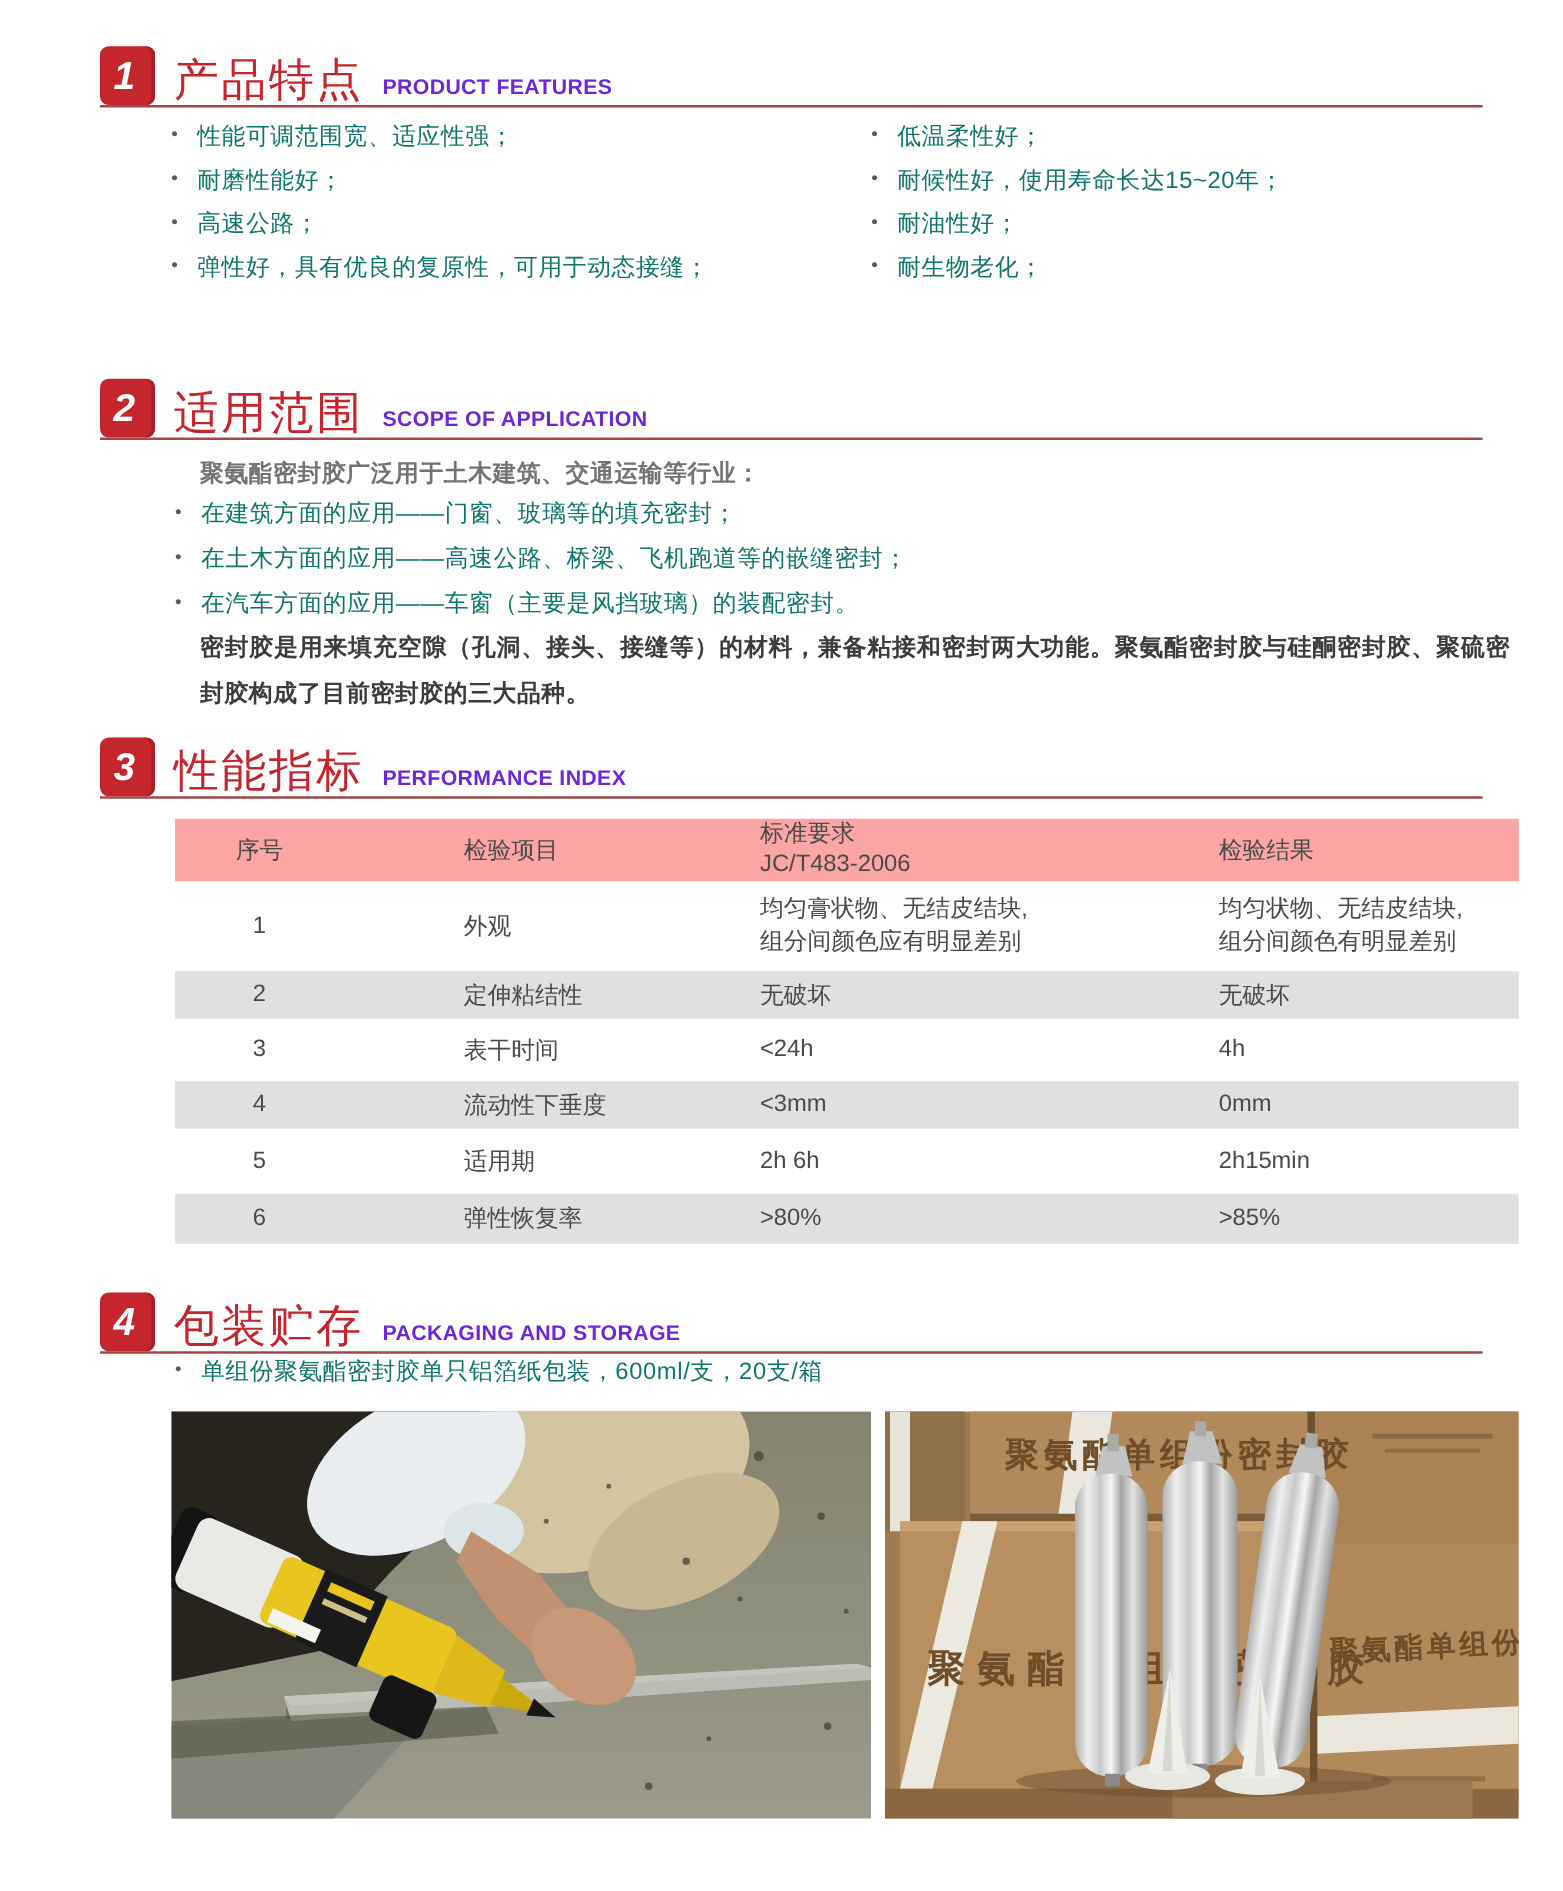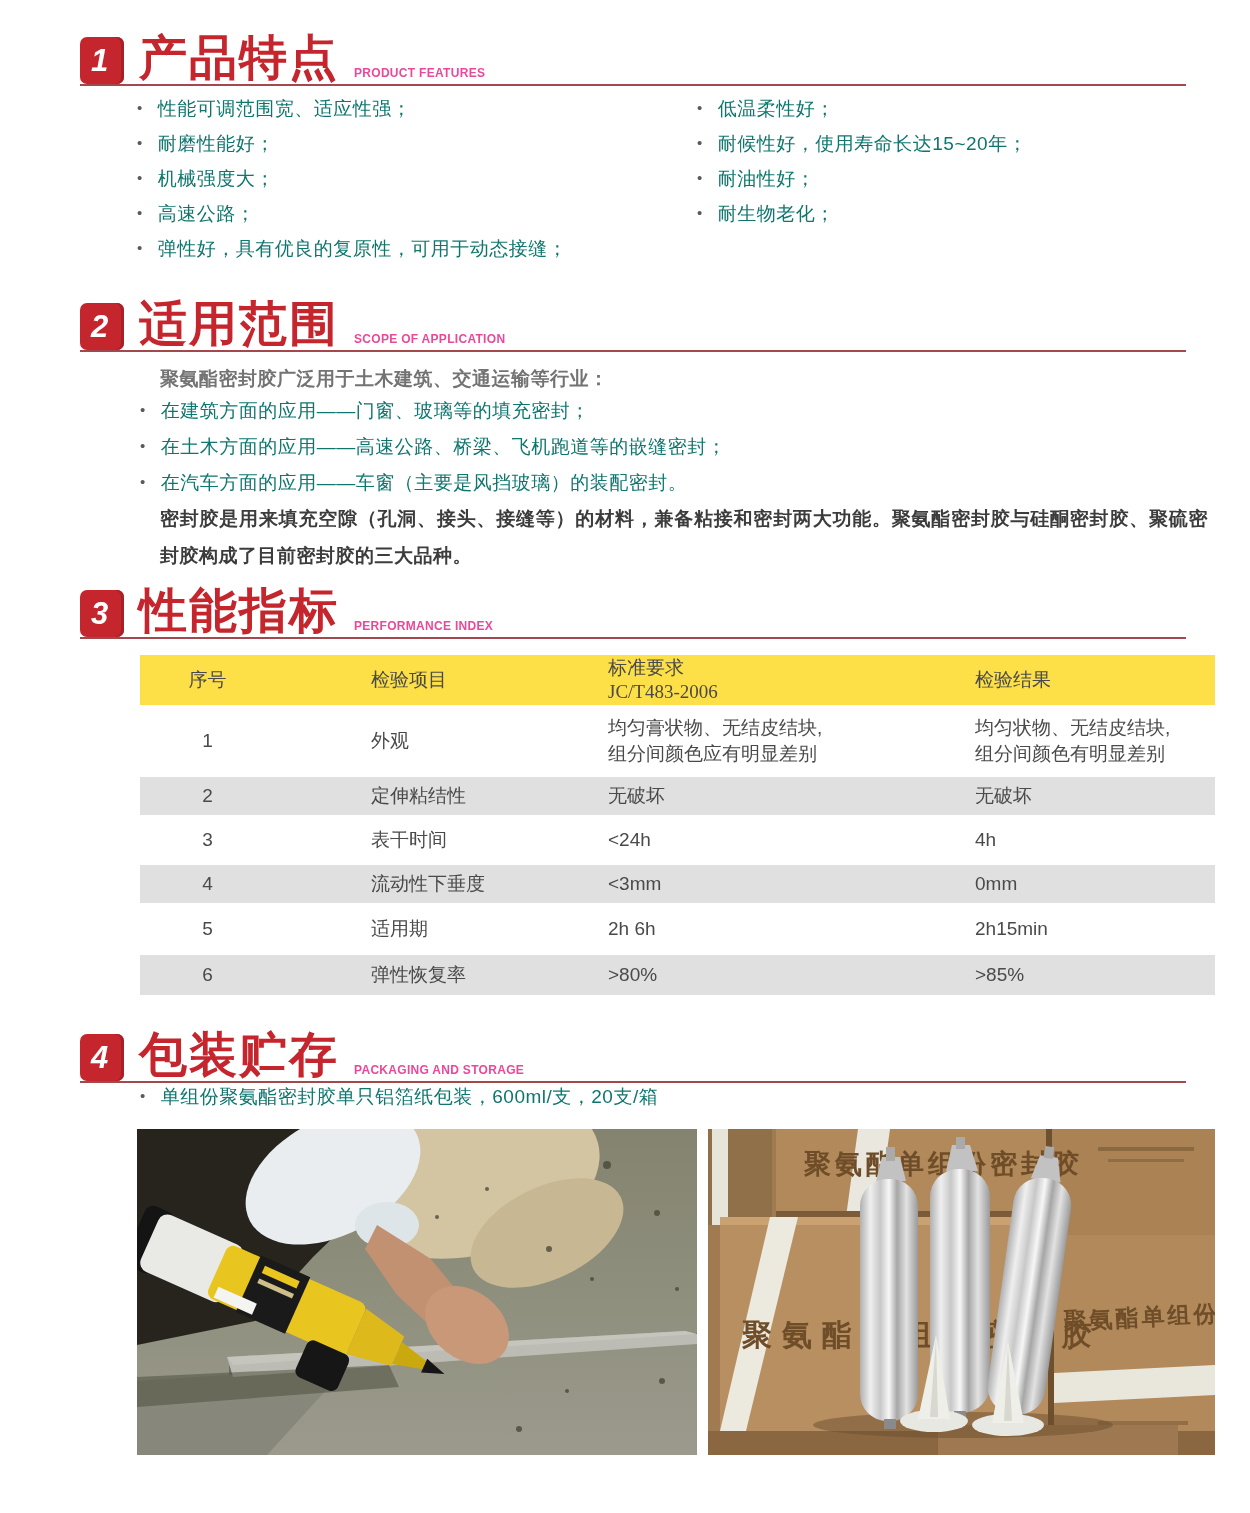--- a/index.html
+++ b/index.html
@@ -16,25 +16,25 @@
     display:flex; align-items:flex-end; gap:15px;
     border-bottom:2px solid #a3484c;
   }
   .sec-badge {
     width:44px; height:47px; background:#c5262d; border-radius:7px;
     color:#ffffff; font-size:31px; font-weight:bold; font-style:italic;
     display:flex; align-items:center; justify-content:center;
     padding-right:5px; box-shadow:inset -3px 0 0 #a81f25;
   }
   .sec-title {
-    font-size:48px; font-weight:bold; color:#c5262d;
+    font-size:36px; font-weight:normal; color:#c5262d;
     letter-spacing:2px; line-height:1; margin-bottom:2px;
   }
   .sec-sub {
-    font-size:12px; font-weight:bold; color:#ec4899;
+    font-size:17px; font-weight:bold; color:#6d28d9;
     letter-spacing:0.3px; margin-bottom:4px; white-space:nowrap;
   }
   
   .blist { position:absolute; list-style:none; }
   .blist li {
     display:flex; align-items:flex-start; height:35px;
     font-size:19px; color:#0f766e; letter-spacing:0.5px; white-space:nowrap;
   }
   .blist li::before {
     content:"•"; font-size:15px; color:#5a5a5a;
@@ -52,21 +52,21 @@
     font-size:19px; font-weight:bold; color:#3c3c3c;
     line-height:37px; letter-spacing:0.5px; text-align:justify;
   }
   
   .ptable { position:absolute; left:140px; top:655px; width:1075px; font-size:19px; }
   .trow { display:grid; grid-template-columns:135px 300px 365px 275px; align-items:center; }
   .trow .c1 { text-align:center; }
   .trow .c2 { padding-left:96px; }
   .trow .c3 { padding-left:33px; }
   .trow .c4 { padding-left:35px; }
-  .t-head { height:50px; background:#fde047;font-family:Liberation Serif, serif; }
+  .t-head { height:50px; background:#fca5a5; }
   .t-head .c3 { line-height:24px; }
   .stripe { background:#e0e0e0; }
   .h-r1 { height:72px; } .h-r1 .c3, .h-r1 .c4 { line-height:26px; }
   .h-r2 { height:38px; } .h-r3 { height:50px; } .h-r4 { height:38px; }
   .h-r5 { height:52px; } .h-r6 { height:40px; }
   
   .pack-list { top:1084px; left:140px; }
   .photo {
     position:absolute; top:1129px; height:326px; overflow:hidden;
   }
@@ -83,21 +83,20 @@
     <div class="sec-badge">
         <span>1</span>
       </div>
     <div class="sec-title">产品特点</div>
     <div class="sec-sub">PRODUCT FEATURES</div>
   </div>
 
   <ul class="blist" style="top:96px; left:137px; width:555px;">
     <li>性能可调范围宽、适应性强；</li>
     <li>耐磨性能好；</li>
-    <li>机械强度大；</li>
     <li>高速公路；</li>
     <li>弹性好，具有优良的复原性，可用于动态接缝；</li>
   </ul>
   <ul class="blist" style="top:96px; left:697px; width:520px;">
     <li>低温柔性好；</li>
     <li>耐候性好，使用寿命长达15~20年；</li>
     <li>耐油性好；</li>
     <li>耐生物老化；</li>
   </ul>
 

